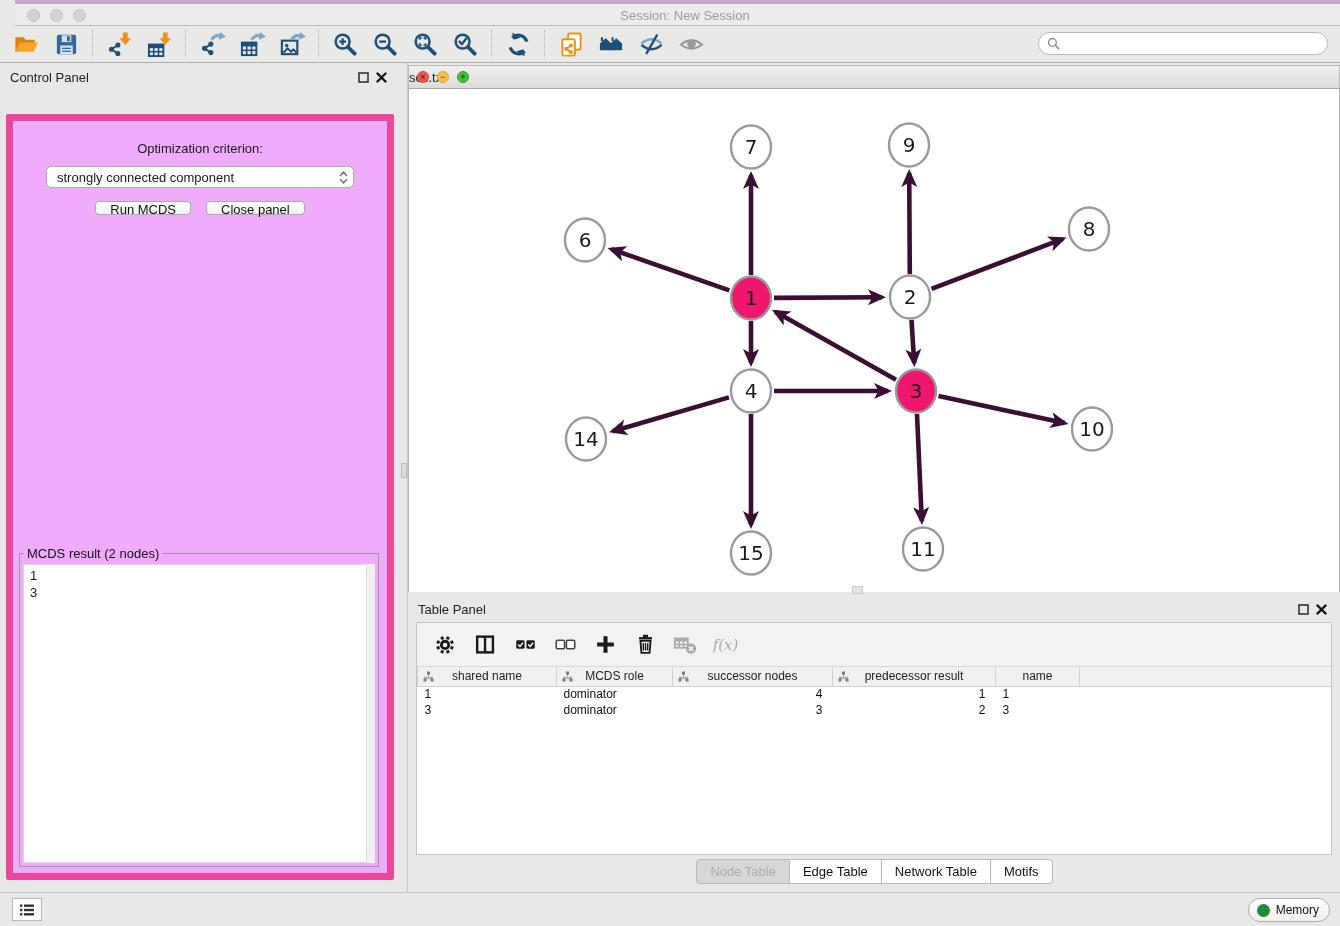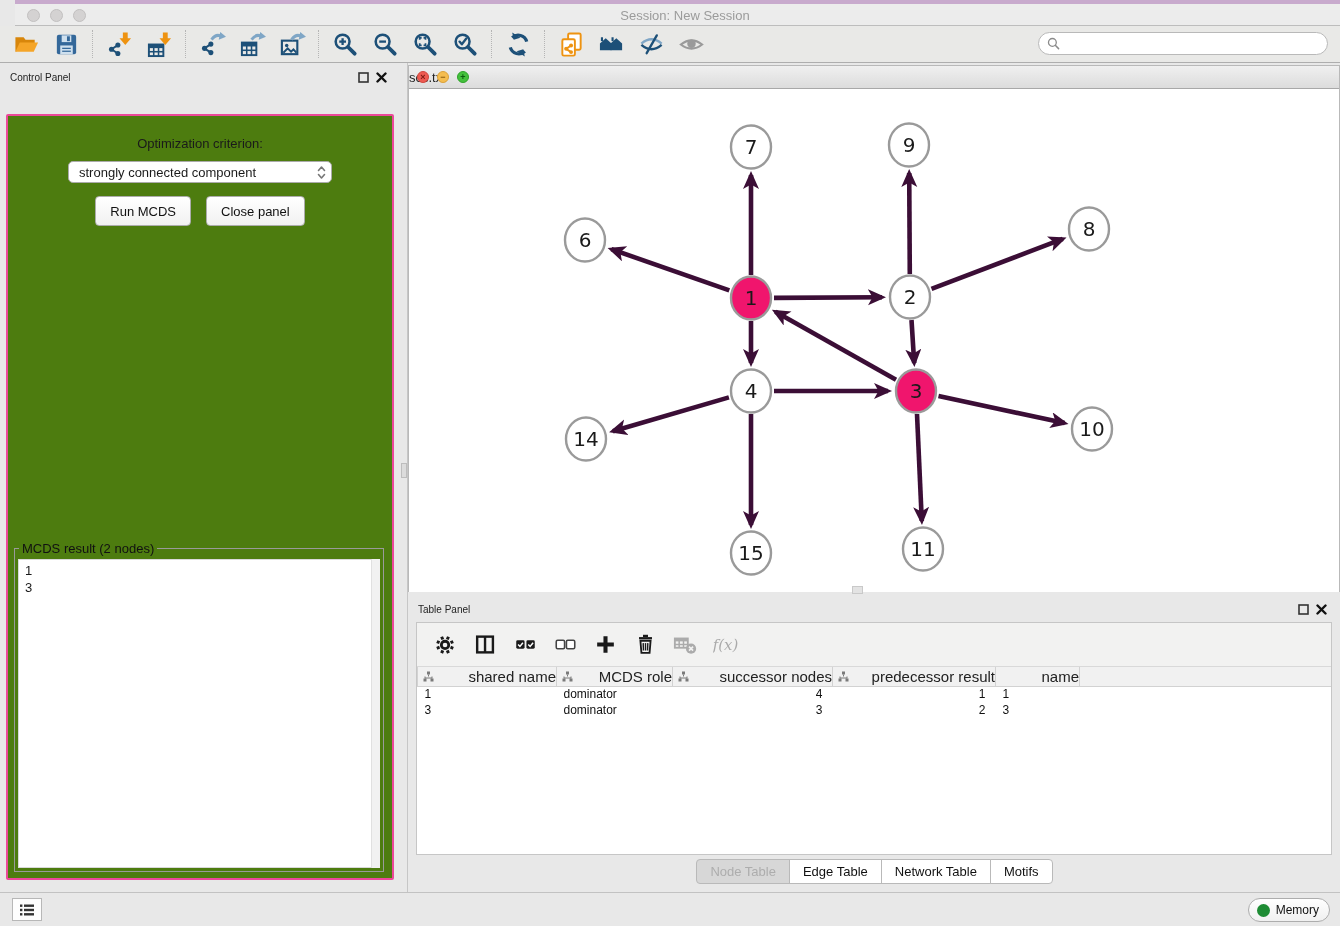--- a/index.html
+++ b/index.html
@@ -16,37 +16,37 @@
   .main-toolbar { position:absolute; left:0; top:26px; width:1340px; height:37px; background:#e9e9e7; border-bottom:1px solid #aeaeae; display:flex; align-items:center; padding-left:6px; }
   .icon-btn { width:40px; height:32px; border:none; background:transparent; display:flex; align-items:center; justify-content:center; cursor:pointer; }
   .icon-btn svg { width:27px; height:27px; }
   .tb-sep { width:1px; height:28px; border-left:1px dotted #b5b5b5; margin:0 6px; }
   .search-wrap { position:absolute; right:12px; top:6px; width:290px; height:23px; background:#fff; border:1px solid #b9b9b9; border-radius:12px; display:flex; align-items:center; padding:0 8px; }
   .search-wrap svg { width:13px; height:13px; margin-right:5px; flex:none; }
   .search-wrap input { border:none; outline:none; width:100%; font-size:12px; background:transparent; font-family:"Liberation Sans",sans-serif; }
 
   
   .panel-head { display:flex; align-items:center; height:28px; padding:0 10px; }
-  .panel-head .ph-title { font-size:10px; color:#222; }
+  .panel-head .ph-title { font-size:13px; color:#222; }
   .panel-head .ph-spacer { flex:1; }
   .wm-btn { width:18px; height:18px; border:none; background:transparent; display:flex; align-items:center; justify-content:center; cursor:pointer; }
   .wm-btn svg { width:11px; height:11px; }
 
   
   .control-panel { position:absolute; left:0; top:63px; width:400px; height:829px; background:#e8e8e8; }
   .cp-tabs { display:flex; justify-content:center; margin-top:5px; position:relative; z-index:2; }
   .cp-tab { background:#fff; border:1px solid #c3c3c3; border-bottom:none; border-radius:4px 4px 0 0; padding:4px 13px 5px; font-size:13px; margin-right:-1px; cursor:pointer; color:#111; }
   .cp-tab.active { background:#e3e3e3; color:#c4c4c4; }
-  .cp-body { position:absolute; left:6px; right:6px; top:51px; bottom:12px; border:2px solid #ec4899; border-radius:2px; background:#4d7c0f; }
+  .cp-body { position:absolute; left:6px; right:6px; top:51px; bottom:12px; border:7px solid #ec4899; border-radius:2px; background:#f0abfc; }
   .opt-label { text-align:center; margin-top:20px; font-size:13px; }
-  .cp-select { margin:10px auto 0; width:264px; height:22px; background:#fff; border:1px solid #ababab; border-radius:5px; display:flex; align-items:center; padding:0 4px 0 10px; font-size:13px; cursor:pointer; }
+  .cp-select { margin:10px auto 0; width:308px; height:22px; background:#fff; border:1px solid #ababab; border-radius:5px; display:flex; align-items:center; padding:0 4px 0 10px; font-size:13px; cursor:pointer; }
   .cp-select .sel-text { flex:1; }
   .cp-select svg { width:11px; height:15px; }
   .cp-buttons { display:flex; justify-content:center; gap:15px; margin-top:13px; }
-  .cp-btn { height:30px; padding:0 14px; font-size:13px; font-family:"Liberation Sans",sans-serif; background:linear-gradient(#ffffff,#f1f1f1); border:1px solid #acacac; border-radius:4px; cursor:pointer; color:#111; }
+  .cp-btn { height:14px; padding:0 14px; font-size:13px; font-family:"Liberation Sans",sans-serif; background:linear-gradient(#ffffff,#f1f1f1); border:1px solid #acacac; border-radius:4px; cursor:pointer; color:#111; }
   .result-box { position:absolute; left:6px; right:8px; top:425px; bottom:6px; border:1px solid #9a9a9a; margin:0; padding:0; }
   .result-box legend { font-size:13px; margin-left:4px; padding:0 3px; color:#111; }
   .result-area { position:absolute; left:3px; right:3px; top:3px; bottom:3px; background:#fff; border:1px solid #d9d9d9; font-size:13px; line-height:17px; padding:2px 0 0 6px; white-space:pre; overflow:hidden; }
   .result-scroll { position:absolute; right:3px; top:3px; bottom:3px; width:9px; background:#f1f1f1; border-left:1px solid #e0e0e0; }
 
   
   .v-divider { position:absolute; left:400px; top:63px; width:8px; height:829px; background:#e8e8e8; border-right:1px solid #c6c6c6; }
   .v-divider .grip { position:absolute; left:1px; top:400px; width:6px; height:15px; background:#dcdcdc; border:1px solid #bdbdbd; }
 
   
@@ -61,21 +61,21 @@
   .net-canvas { position:relative; width:930px; height:503px; background:#fff; }
   .splitter-grip { position:absolute; left:852px; top:586px; width:11px; height:8px; background:#e3e3e3; border:1px solid #c9c9c9; }
 
   
   .table-panel { position:absolute; left:408px; top:595px; width:932px; height:295px; background:#e8e8e8; }
   .tp-container { position:absolute; left:8px; right:8px; top:27px; height:233px; background:#fff; border:1px solid #c6c6c6; }
   .tp-toolbar { height:44px; background:#f2f2f1; border-bottom:1px solid #d9d9d9; display:flex; align-items:center; padding-left:10px; gap:4px; }
   .tp-toolbar .icon-btn { width:36px; height:34px; }
   .tp-toolbar .icon-btn svg { width:25px; height:25px; }
   table.data-grid { border-collapse:collapse; table-layout:fixed; font-size:12px; width:100%; }
-  .data-grid th { background:#f1f1f1; border:1px solid #d2d2d2; border-top:none; height:19px; font-weight:normal; font-size:15px; color:#222; position:relative; text-align:right; }
+  .data-grid th { background:#f1f1f1; border:1px solid #d2d2d2; border-top:none; height:19px; font-weight:normal; font-size:12px; color:#222; position:relative; text-align:center; }
   .data-grid th .sort-ic { position:absolute; left:5px; top:4px; }
   .data-grid td { height:16px; padding:0 8px; border:none; color:#111; }
   .data-grid td.al { text-align:left; padding-left:7px; }
   .data-grid td.ar { text-align:right; padding-right:10px; }
   .tp-tabs { position:absolute; left:0; right:0; bottom:6px; display:flex; justify-content:center; }
   .tp-tab { background:#fff; border:1px solid #b9b9b9; margin-right:-1px; padding:4px 13px; font-size:13px; cursor:pointer; color:#111; }
   .tp-tab:first-child { border-radius:4px 0 0 4px; }
   .tp-tab:last-child { border-radius:0 4px 4px 0; }
   .tp-tab.active { background:#d7d7d7; color:#adadad;text-align:right; }
 

